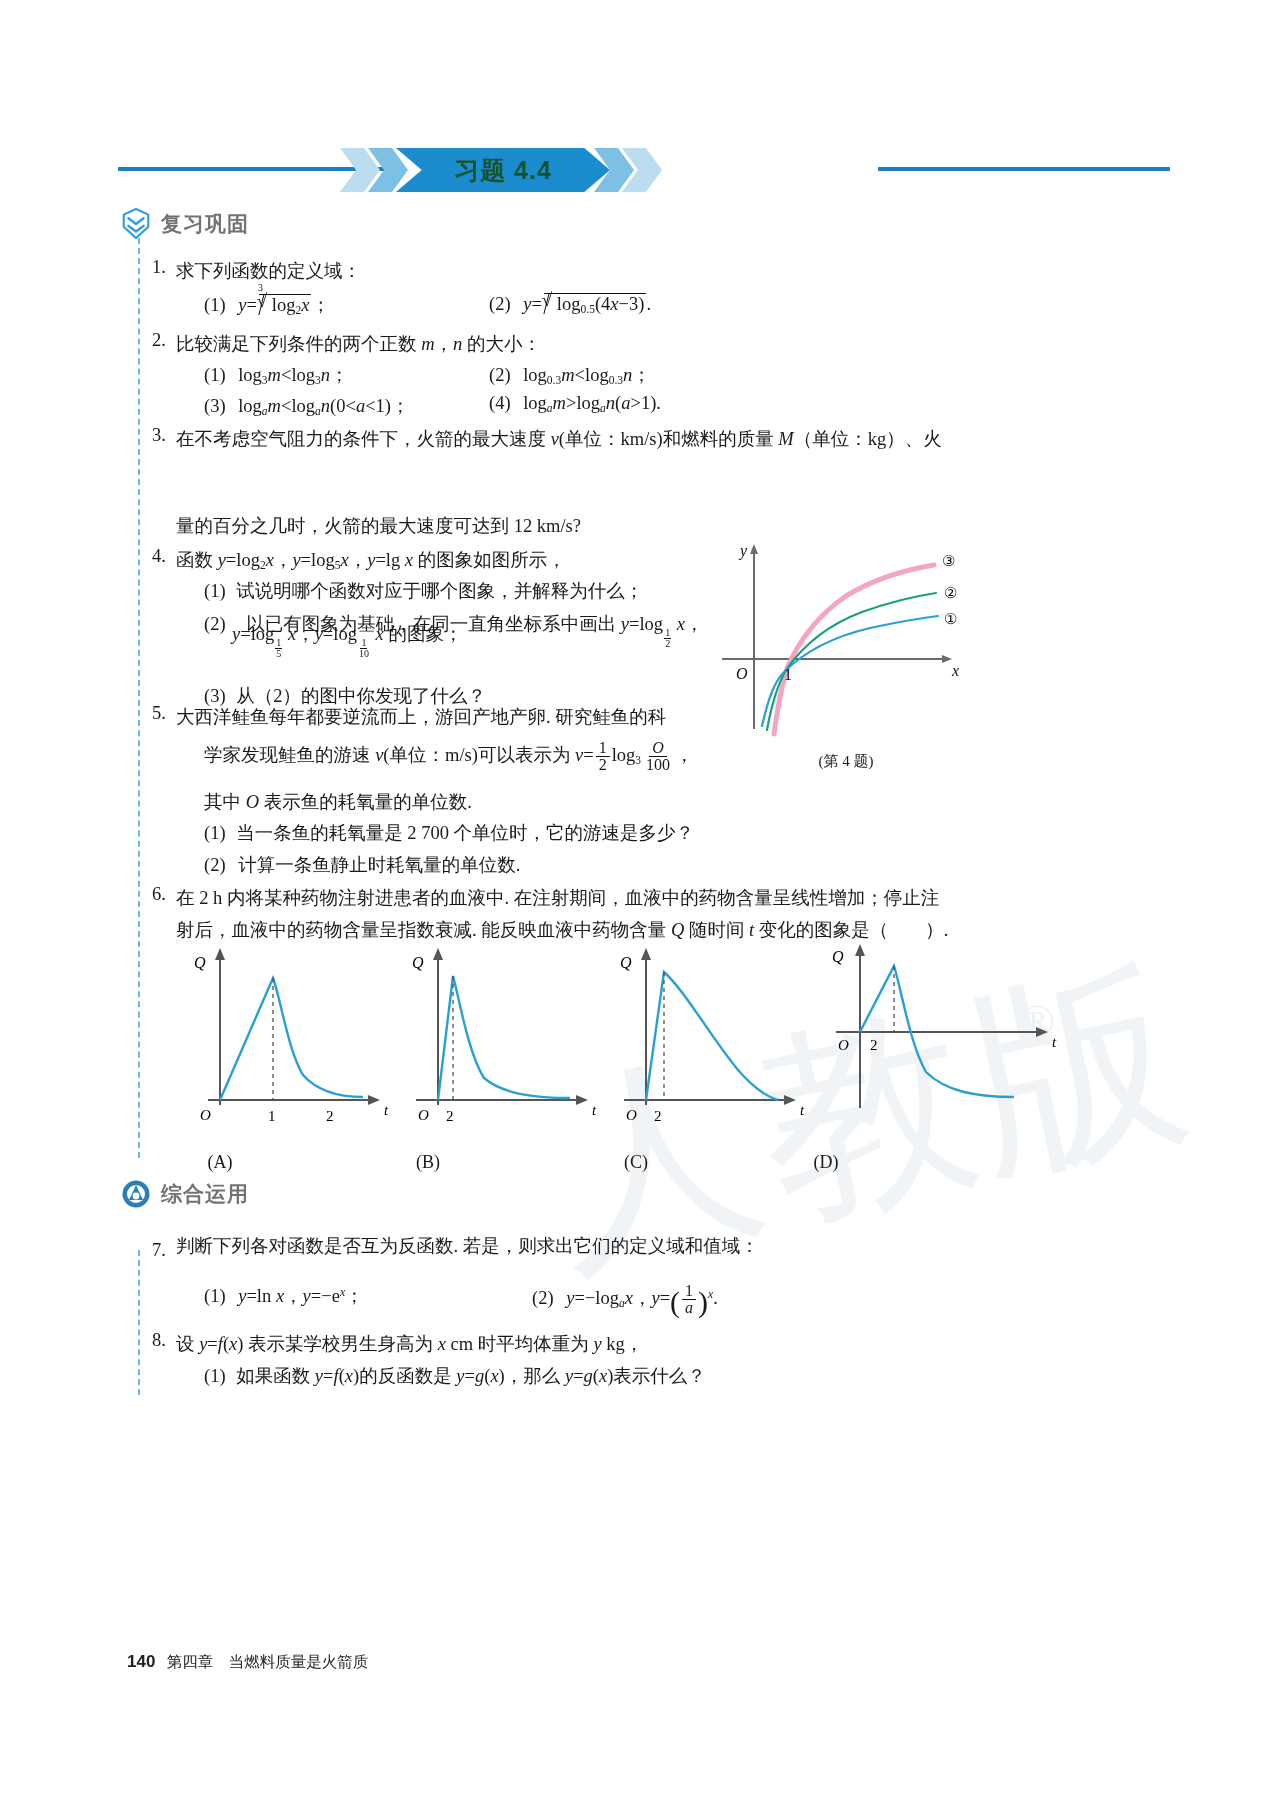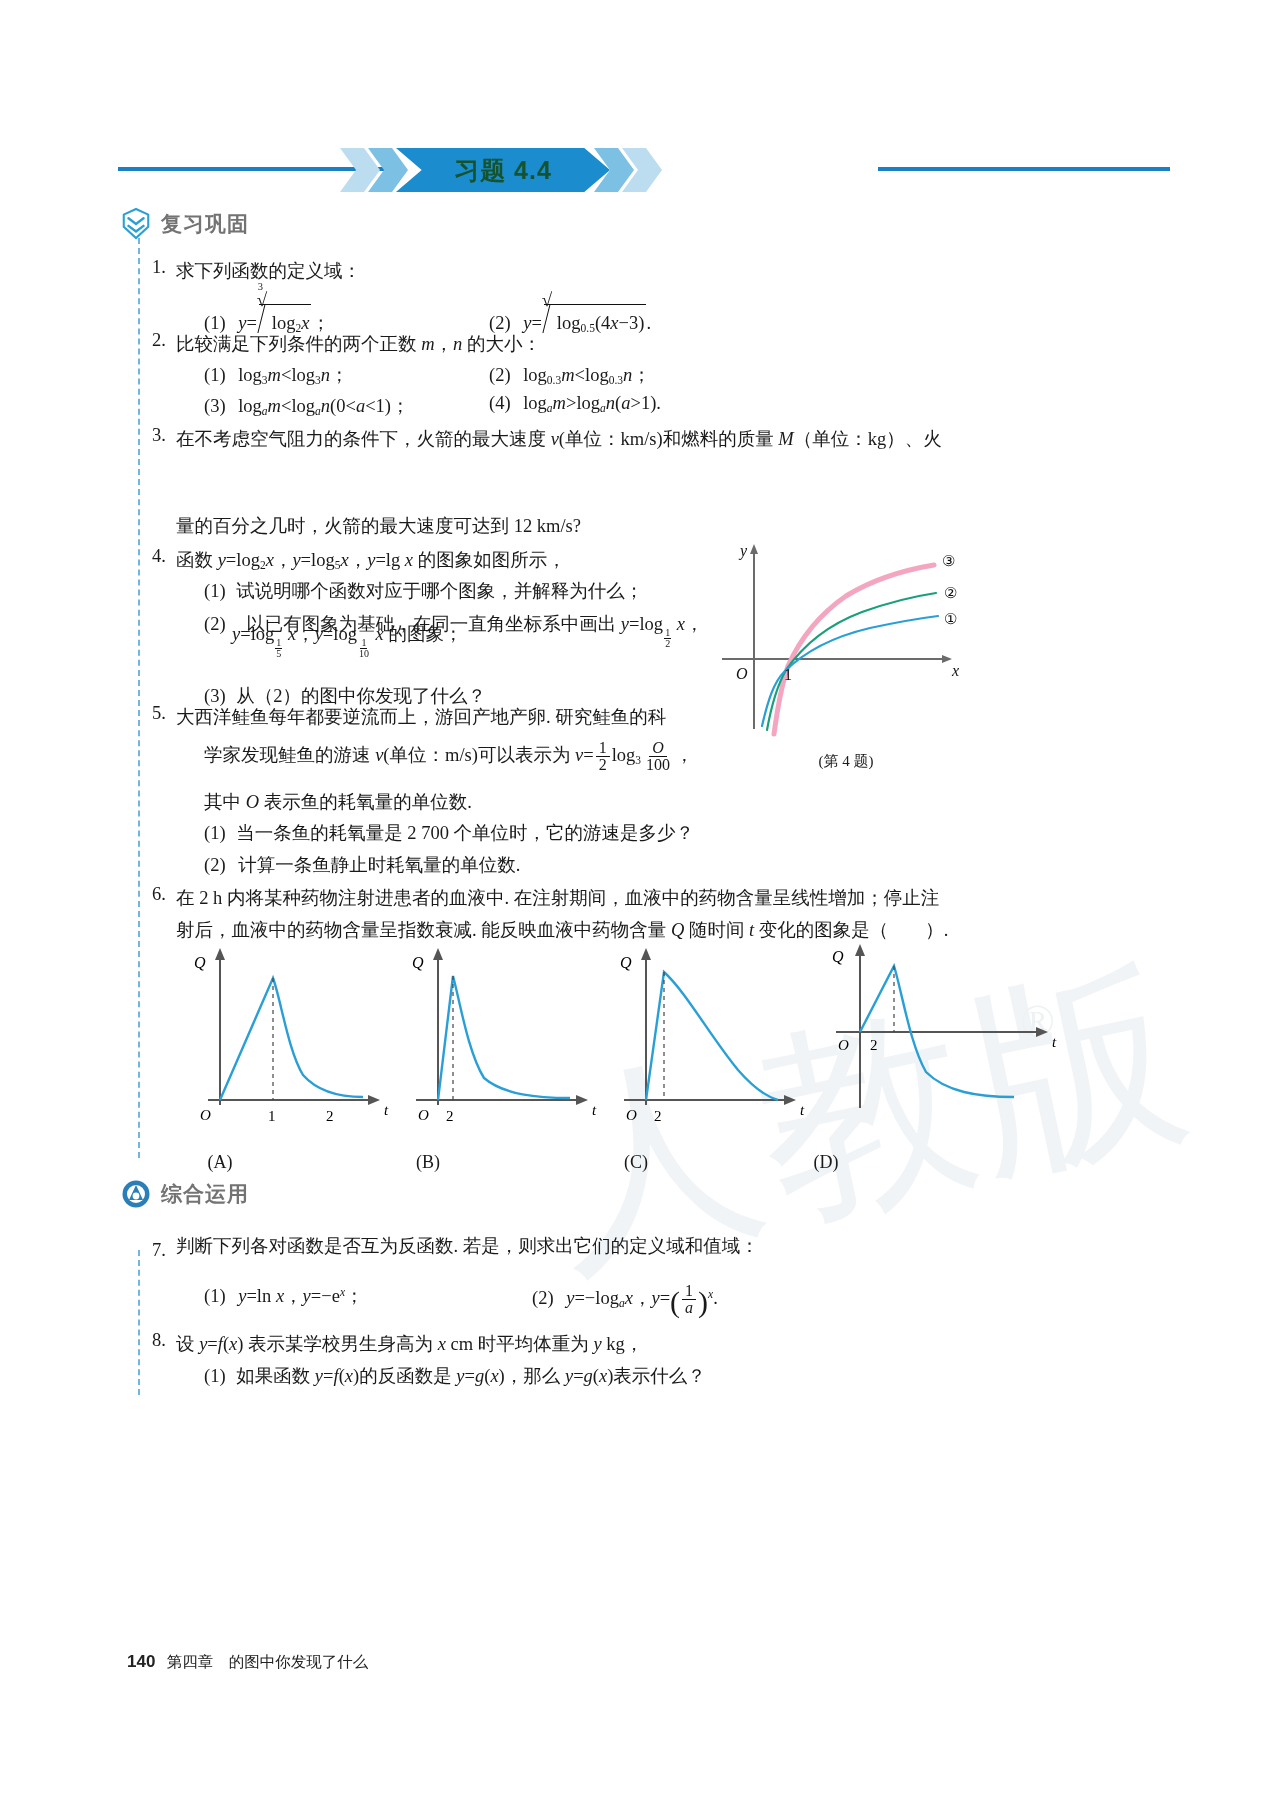--- a/index.html
+++ b/index.html
@@ -69,22 +69,22 @@
   .sec-icon{width:30px;height:32px;display:block;}
 
   
   .q{position:absolute;font-size:18.5px;line-height:1.55;z-index:3;}
   .num{position:absolute;z-index:3;font-size:18.5px;}
   .sub{position:absolute;z-index:3;font-size:18.5px;}
   i.v{font-style:italic;font-family:"Liberation Serif",serif;}
 
   
   .sq{position:relative;display:inline-block;padding-left:2px;}
-  .radical{display:inline-block;position:relative;padding:8px 2px 0 13px;
-           border-top:1.3px solid #111;margin-top:12px;}
+  .radical{display:inline-block;position:relative;padding:0 2px 0 13px;
+           border-top:1.3px solid #111;margin-top:1px;}
   .radical:before{
     content:"";position:absolute;left:2px;top:-1px;width:8px;height:100%;
     border-left:1.3px solid #111;transform:skewX(-14deg);
   }
   .rsign{position:absolute;left:0;top:-3px;font-size:19px;}
   .rootidx{position:absolute;left:1px;top:-11px;font-size:10.5px;}
   sub.s{font-size:11.5px;vertical-align:-0.28em;font-style:normal;}
   sup.s{font-size:11.5px;vertical-align:0.55em;font-style:italic;}
   .frac{display:inline-flex;flex-direction:column;align-items:center;
         vertical-align:middle;margin:0 2px;line-height:1.02;}
@@ -352,16 +352,16 @@
   <div class="num" style="left:152px;top:1330px;">8.</div>
   <div class="q" style="left:176px;top:1330px;">设 <i class="v">y</i>=<i class="v">f</i>(<i class="v">x</i>) 表示某学校男生身高为 <i class="v">x</i> cm 时平均体重为 <i class="v">y</i> kg，</div>
 
   <div class="sub" style="left:204px;top:1363px;">
     <span>(1)</span>
     <span style="margin-left:6px;">如果函数 <i class="v">y</i>=<i class="v">f</i>(<i class="v">x</i>)的反函数是 <i class="v">y</i>=<i class="v">g</i>(<i class="v">x</i>)，那么 <i class="v">y</i>=<i class="v">g</i>(<i class="v">x</i>)表示什么？</span>
   </div>
 
   <div class="footer">
     <span class="pg">140</span>
-    <span>第四章　的图中你发现了什么</span>
+    <span>第四章　当燃料质量是火箭质</span>
   </div>
 
 </div>
 
 </body></html>

